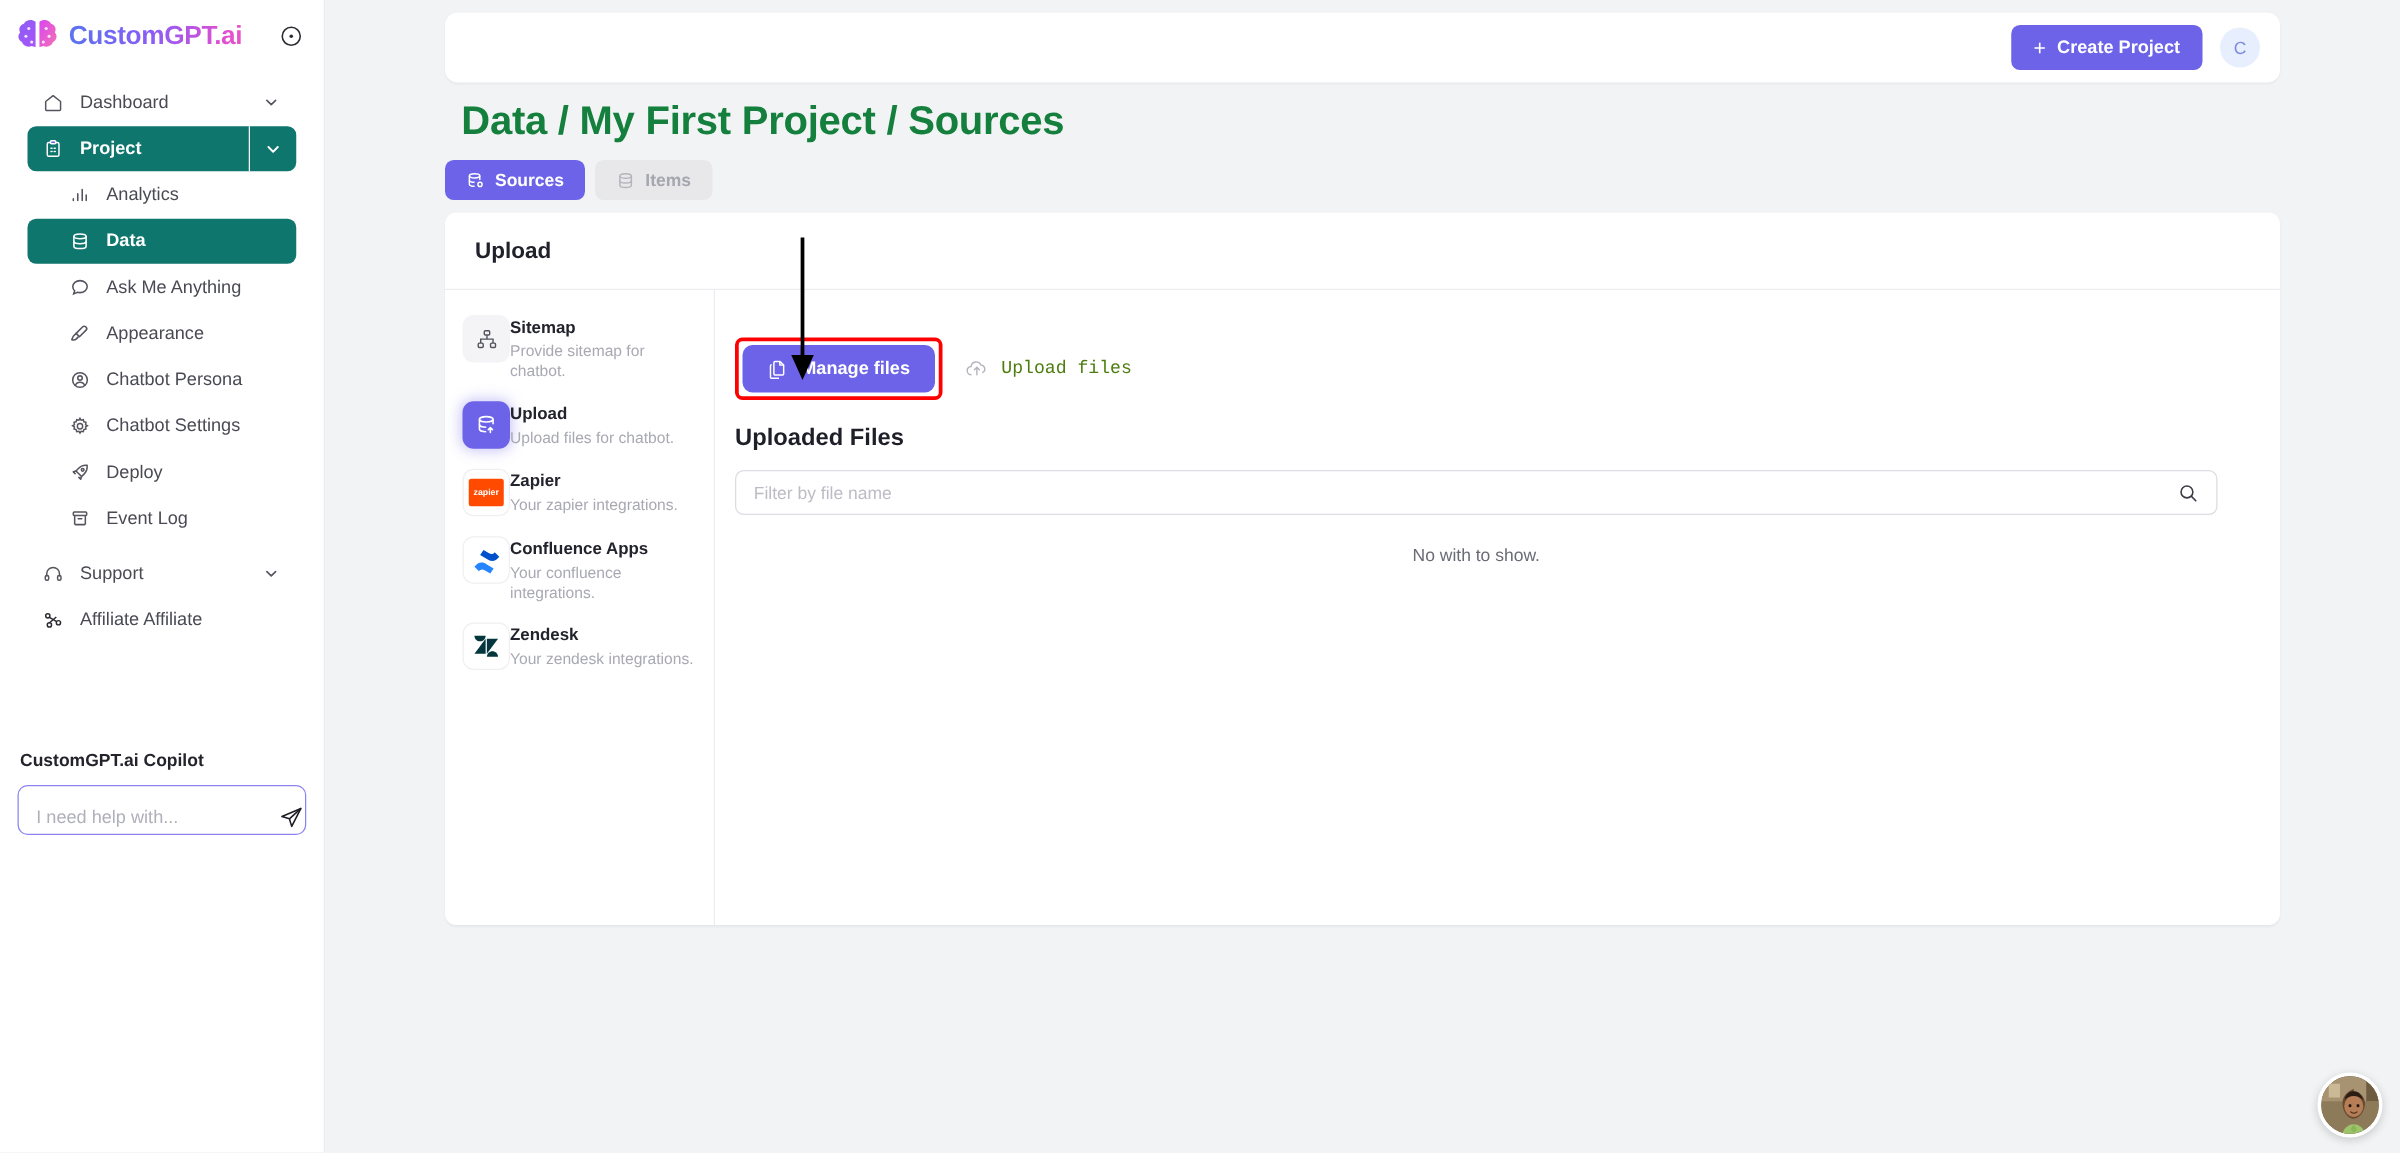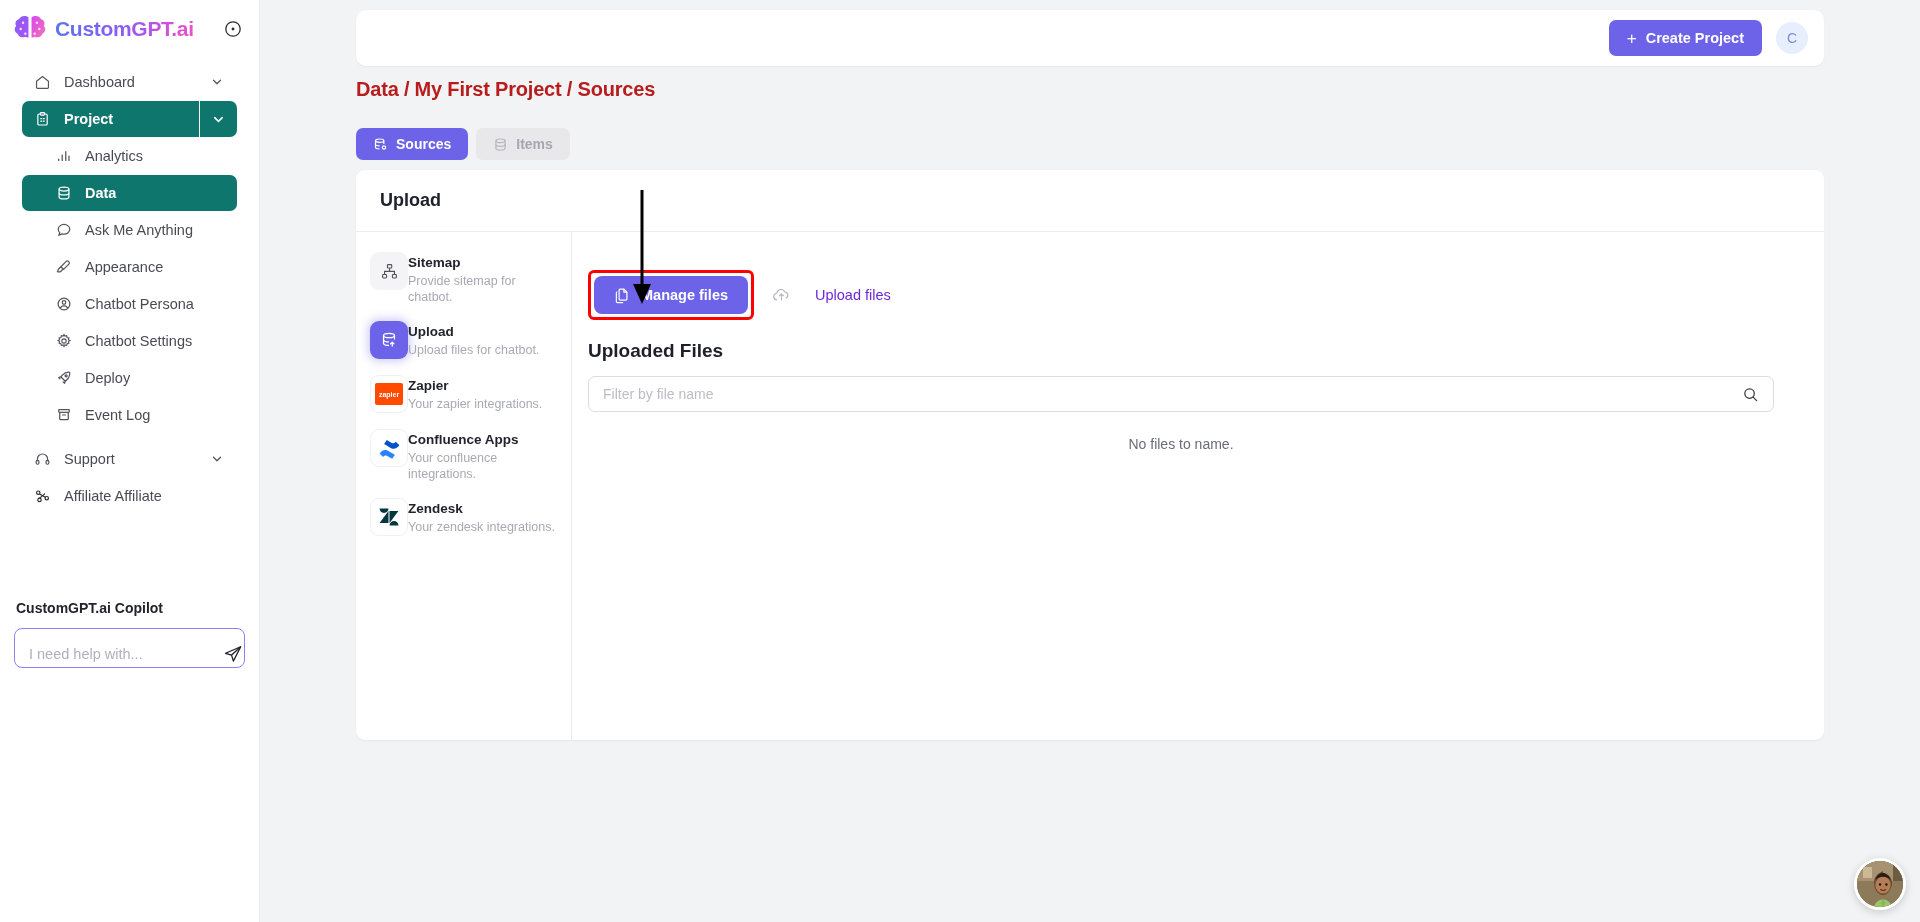--- a/index.html
+++ b/index.html
@@ -84,22 +84,22 @@
     font-size: 14.5px; font-weight: 700; font-family: "Liberation Sans", sans-serif;
     padding: 0 18px; display: flex; align-items: center; gap: 9px; cursor: pointer;
   }
   .plus-ico { font-size: 17px; font-weight: 400; line-height: 1; display:inline-block; }
   .avatar-initial {
     width: 32px; height: 32px; border-radius: 50%; background: #e7eefe;
     color: #7b8ce0; font-size: 14px; display: flex; align-items: center; justify-content: center;
   }
 
   .page-title {
-    position: absolute; left: 96px; top: 78px;
-    font-size: 20px; font-weight: 700; color: #b91c1c; letter-spacing: -0.2px;
+    position: absolute; left: 109px; top: 78px;
+    font-size: 32px; font-weight: 700; color: #15803d; letter-spacing: -0.2px;
   }
 
   .tabs { position: absolute; left: 96px; top: 128px; display: flex; gap: 8px; }
   .tab {
     height: 32px; border-radius: 7px; display: flex; align-items: center;
     gap: 8px; padding: 0 17px; font-size: 14px; font-weight: 700; cursor: pointer;
   }
   .tab.active { background: #6c63e8; color: #ffffff; }
   .tab.inactive { background: #e8e8eb; color: #a6a6b0; }
   .tab .ico { width: 15px; height: 15px; display:flex;align-items:center;justify-content:center;}
@@ -135,23 +135,23 @@
   .manage-highlight {
     position: absolute; inset: 0; border: 3px solid #fe0000; border-radius: 6px;
     pointer-events: none;
   }
   .manage-btn {
     height: 38px; background: #6c63e8; color: #fff; border: 0; border-radius: 8px;
     font-size: 14.5px; font-weight: 700; font-family: "Liberation Sans", sans-serif;
     padding: 0 20px; display: flex; align-items: center; gap: 10px; cursor: pointer;
   }
   .upload-files-btn {
-    height: 38px; background: transparent; border: 0; color: #6d28d9;
-    font-size: 14.5px; font-family: Liberation Sans, sans-serif;
-    display: flex; align-items: center; gap: 24px; cursor: pointer; padding: 0 4px;
+    height: 38px; background: transparent; border: 0; color: #4d7c0f;
+    font-size: 14.5px; font-family: Liberation Mono, monospace;
+    display: flex; align-items: center; gap: 10px; cursor: pointer; padding: 0 4px;
   }
   .uploaded-title { font-size: 19px; font-weight: 700; color: #1f1f29; margin-top: 20px; }
   .filter-box {
     margin-top: 14px; height: 36px; border: 1px solid #dcdce2; border-radius: 7px;
     display: flex; align-items: center; padding: 16px 14px; background: #fff;
   }
   .filter-box input {
     flex: 1 1 auto; border: 0; outline: none; font-size: 14px; color: #3b3b45;
     font-family: "Liberation Sans", sans-serif; background: transparent;
   }
@@ -520,21 +520,21 @@
           <div class="filter-box">
             <input type="text" value="" placeholder="Filter by file name" style="">
             <span class="search-ico">
               <svg viewBox="0 0 18 18" width="17" height="17" fill="none" stroke="#3a3a44" stroke-width="1.35" stroke-linecap="round">
                 <circle cx="8" cy="8" r="5"></circle>
                   <path d="M11.8 11.8 15.5 15.5"></path>
               </svg>
             </span>
           </div>
 
-          <div class="empty-msg">No files to name.</div>
+          <div class="empty-msg">No with to show.</div>
 
         </div>
       </div>
     </section>
 
     <svg class="arrow-svg" width="1660" height="922">
       <line x1="382" y1="190" x2="382" y2="290" stroke="#000000" stroke-width="3"></line>
       <polygon points="382,304 373,284 391,284" fill="#000000"></polygon>
     </svg>
 

